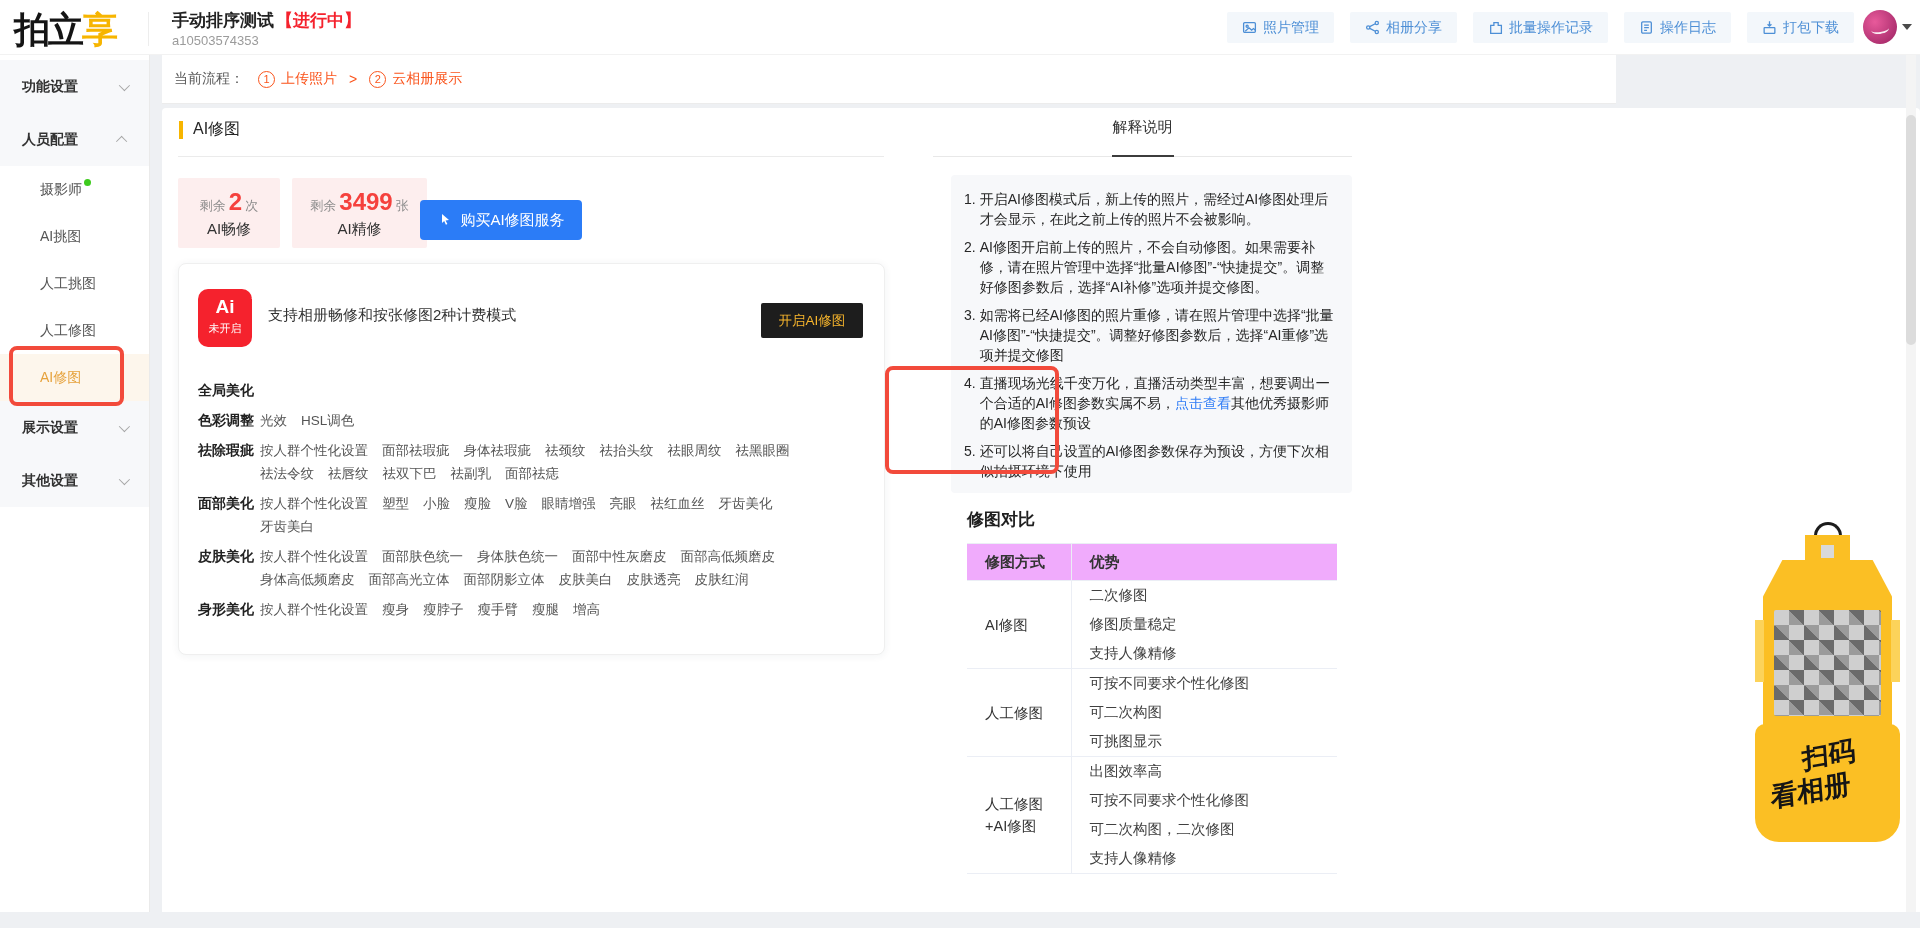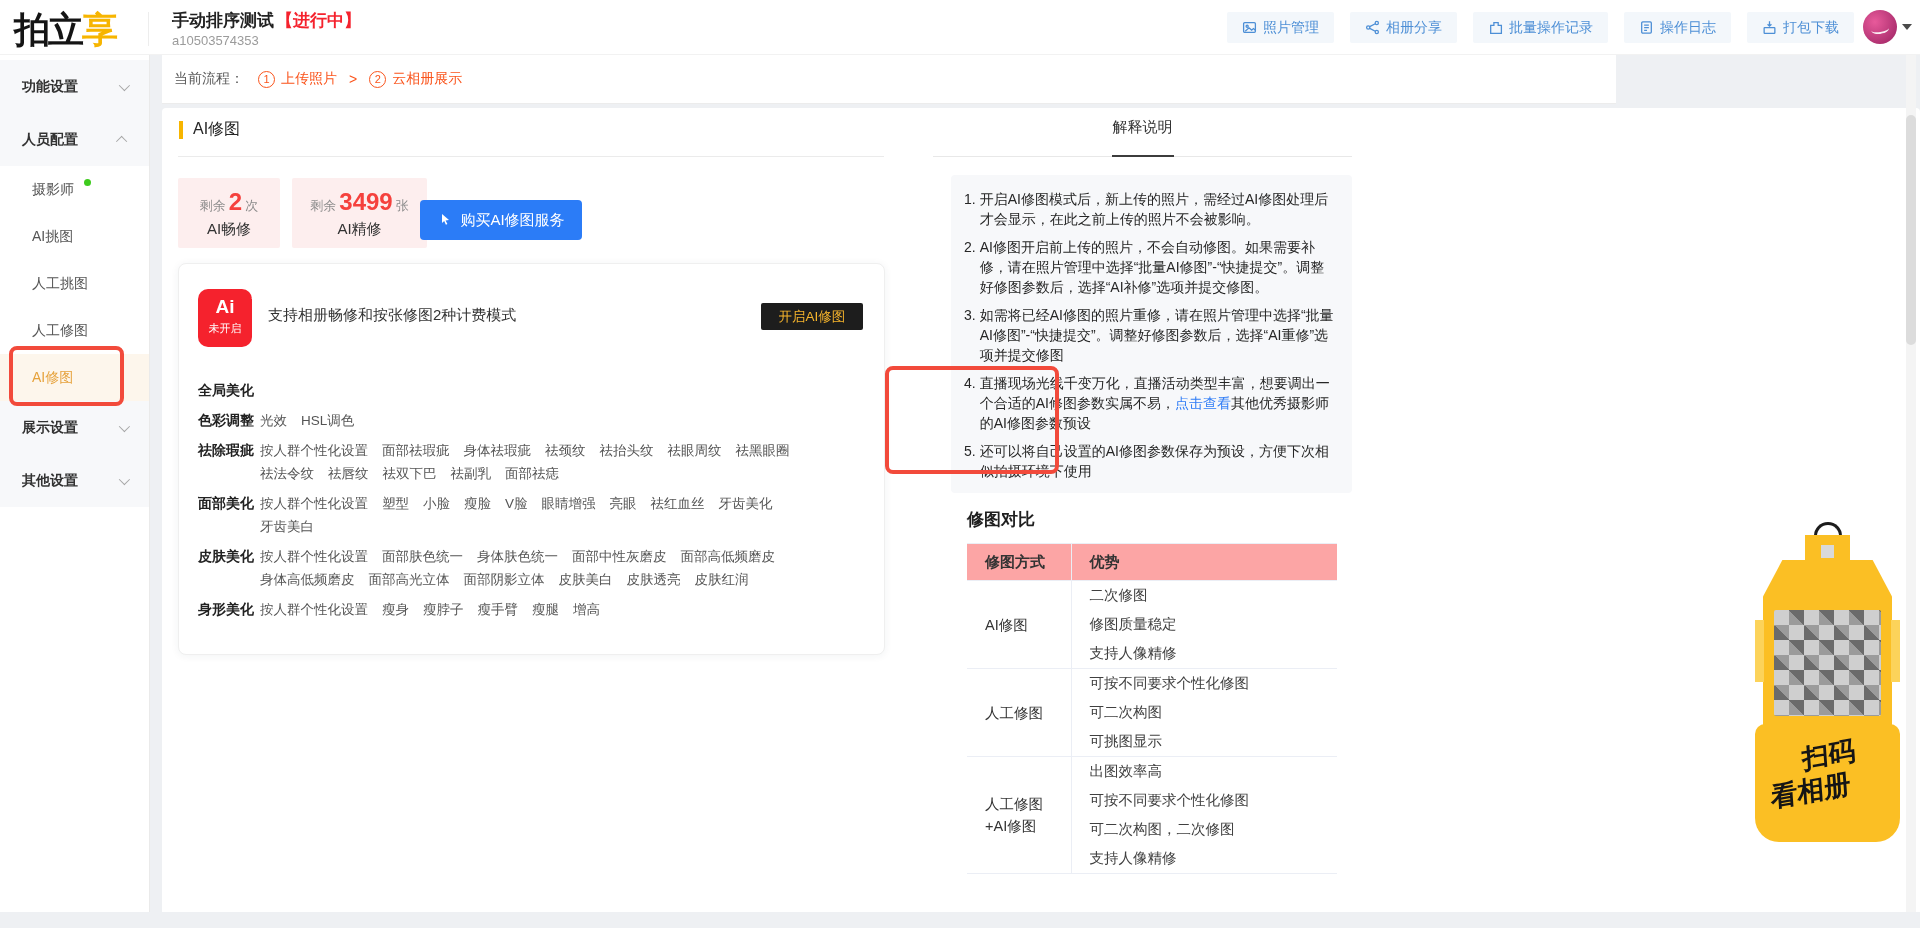--- a/index.html
+++ b/index.html
@@ -25,21 +25,21 @@
   .avatar { width:34px; height:34px; border-radius:50%; background:radial-gradient(circle at 35% 35%, #e85a9b, #ad2f6f 75%); position:relative; }
   .avatar::after { content:""; position:absolute; left:8px; top:15px; width:18px; height:7px; border-bottom:2px solid rgba(255,255,255,.9); border-radius:50%; transform:rotate(-8deg); }
   .caret-down { width:0; height:0; border-left:5px solid transparent; border-right:5px solid transparent; border-top:6px solid #4a4a4a; }
   
   .sidebar { position:absolute; left:0; top:55px; width:150px; height:857px; background:#fff; border-right:1px solid #eaeaea; z-index:4; }
   .sgroup { height:53px; display:flex; align-items:center; justify-content:space-between; padding:0 22px; background:#f7f8fa; font-size:14px; font-weight:bold; color:#333; cursor:pointer; }
   .sgroup:first-child { margin-top:5px; }
   .chev { width:8px; height:8px; border-right:1.5px solid #a6a6a6; border-bottom:1.5px solid #a6a6a6; }
   .chev.down { transform:rotate(45deg) translateY(-2px); }
   .chev.up { transform:rotate(-135deg) translateY(-2px); }
-  .sitem { height:47px; display:flex; align-items:center; padding-left:32px; font-size:14px; color:#555; background:#fff; cursor:pointer; position:relative; }
+  .sitem { height:47px; display:flex; align-items:center; padding-left:40px; font-size:14px; color:#555; background:#fff; cursor:pointer; position:relative; }
   .sitem.active { background:#fdf6ec; color:#e6a23c; }
   .green-dot { position:absolute; width:7px; height:7px; border-radius:50%; background:#3ecb1e; margin-left:2px; top:13px; left:82px; }
   
   .breadcrumb { position:absolute; left:162px; top:55px; width:1454px; height:49px; background:#fff; border-bottom:1px solid #ececec; display:flex; align-items:center; padding-left:12px; font-size:14px; z-index:3; }
   .bc-prefix { color:#595959; margin-right:14px; }
   .bc-step { color:#fa541c; display:flex; align-items:center; gap:6px; }
   .bc-num { width:17px; height:17px; border:1px solid #fa541c; border-radius:50%; display:inline-flex; align-items:center; justify-content:center; font-size:11px; }
   .bc-sep { color:#fa541c; margin:0 12px; }
   
   .panel { position:absolute; left:162px; top:108px; width:1758px; height:804px; background:#fff; border-radius:4px 4px 0 0; z-index:2; }
@@ -54,37 +54,37 @@
   .q-name { font-size:15px; color:#333; margin-top:4px; }
   .buy-btn { position:absolute; left:258px; top:92px; width:162px; height:40px; background:#2b7cf7; color:#fff; font-size:15px; border:none; border-radius:4px; display:flex; align-items:center; justify-content:center; gap:8px; cursor:pointer; }
   
   .fcard { position:absolute; left:16px; top:155px; width:707px; height:392px; background:#fff; border:1px solid #efefef; border-radius:8px; box-shadow:0 1px 8px rgba(31,45,61,.06); }
   .ai-icon { position:absolute; left:19px; top:25px; width:54px; height:58px; background:#f5222d; border-radius:10px; color:#fff; text-align:center; }
   .ai-icon .ai-txt { font-size:19px; font-weight:bold; margin-top:7px; position:relative; display:inline-block; }
   .sparkle { position:absolute; background:#fff; width:8px; height:8px; clip-path:polygon(50% 0,62% 38%,100% 50%,62% 62%,50% 100%,38% 62%,0 50%,38% 38%); right:-9px; top:-3px; }
   .sparkle.s2 { width:5px; height:5px; right:-4px; top:7px; }
   .ai-status { font-size:11px; margin-top:3px; }
   .svc-desc { position:absolute; left:89px; top:42px; font-size:15px; color:#333; }
-  .enable-btn { position:absolute; left:582px; top:39px; width:102px; height:27px; background:#1d1d1d; color:#f7b52c; font-size:13.5px; border:none; border-radius:2px; cursor:pointer; }
+  .enable-btn { position:absolute; left:582px; top:39px; width:102px; height:35px; background:#1d1d1d; color:#f7b52c; font-size:13.5px; border:none; border-radius:2px; cursor:pointer; }
   .features { position:absolute; left:19px; top:115px; width:670px; }
   .feat-row { display:flex; margin-bottom:7px; }
   .feat-label { flex:0 0 62px; font-size:14px; font-weight:bold; color:#222; line-height:23px; }
   .feat-items { display:flex; flex-wrap:wrap; column-gap:14px; width:580px; font-size:13.5px; color:#555; line-height:23px; }
   
   .tab-title { position:absolute; left:771px; top:10px; width:419px; text-align:center; font-size:15px; color:#333; }
   .tab-underline { position:absolute; left:950px; top:47px; width:62px; height:2px; background:#3c3c3c; z-index:1; }
   .tab-divider { position:absolute; left:771px; top:48px; width:419px; height:1px; background:#e8e8e8; }
   .notes { position:absolute; left:789px; top:67px; width:401px; background:#f7f8fa; border-radius:4px; padding:14px 15px 12px 13px; }
   .note { display:flex; gap:4px; margin-bottom:8px; font-size:14px; line-height:20px; color:#262626; }
   .note:last-child { margin-bottom:0; }
   .note-num { flex:0 0 auto; }
   .link { color:#2f7cf6; text-decoration:none; cursor:pointer; }
   .cmp-title { position:absolute; left:805px; top:400px; font-size:17px; font-weight:bold; color:#1f1f1f; }
   .cmp { position:absolute; left:805px; top:435px; width:370px; border-collapse:collapse; font-size:14.5px; color:#333; }
-  .cmp th { background:#fca5a5; font-weight:bold; text-align:left; padding:0 0 0 18px; height:37px; border-top:1px solid #ebeef5; border-bottom:1px solid #ebeef5; font-size:15px; }
+  .cmp th { background:#f0abfc; font-weight:bold; text-align:left; padding:0 0 0 18px; height:37px; border-top:1px solid #ebeef5; border-bottom:1px solid #ebeef5; font-size:15px; }
   .cmp td { border-bottom:1px solid #ebeef5; padding:0 0 0 18px; vertical-align:middle; }
   .cmp .col-m { width:104px; border-right:1px solid #ebeef5; }
   .adv { line-height:29px; color:#404040; }
   .mline { line-height:22px; }
   
   .anno { position:absolute; border:4px solid #f24a3b; border-radius:8px; z-index:30; pointer-events:none; }
   .anno.sidebar-box { left:9px; top:346px; width:115px; height:60px; }
   .anno.button-box { left:723px; top:258px; width:174px; height:108px; }
   
   .qr-badge { position:absolute; left:1755px; top:522px; width:145px; height:322px; z-index:25; cursor:pointer; }

